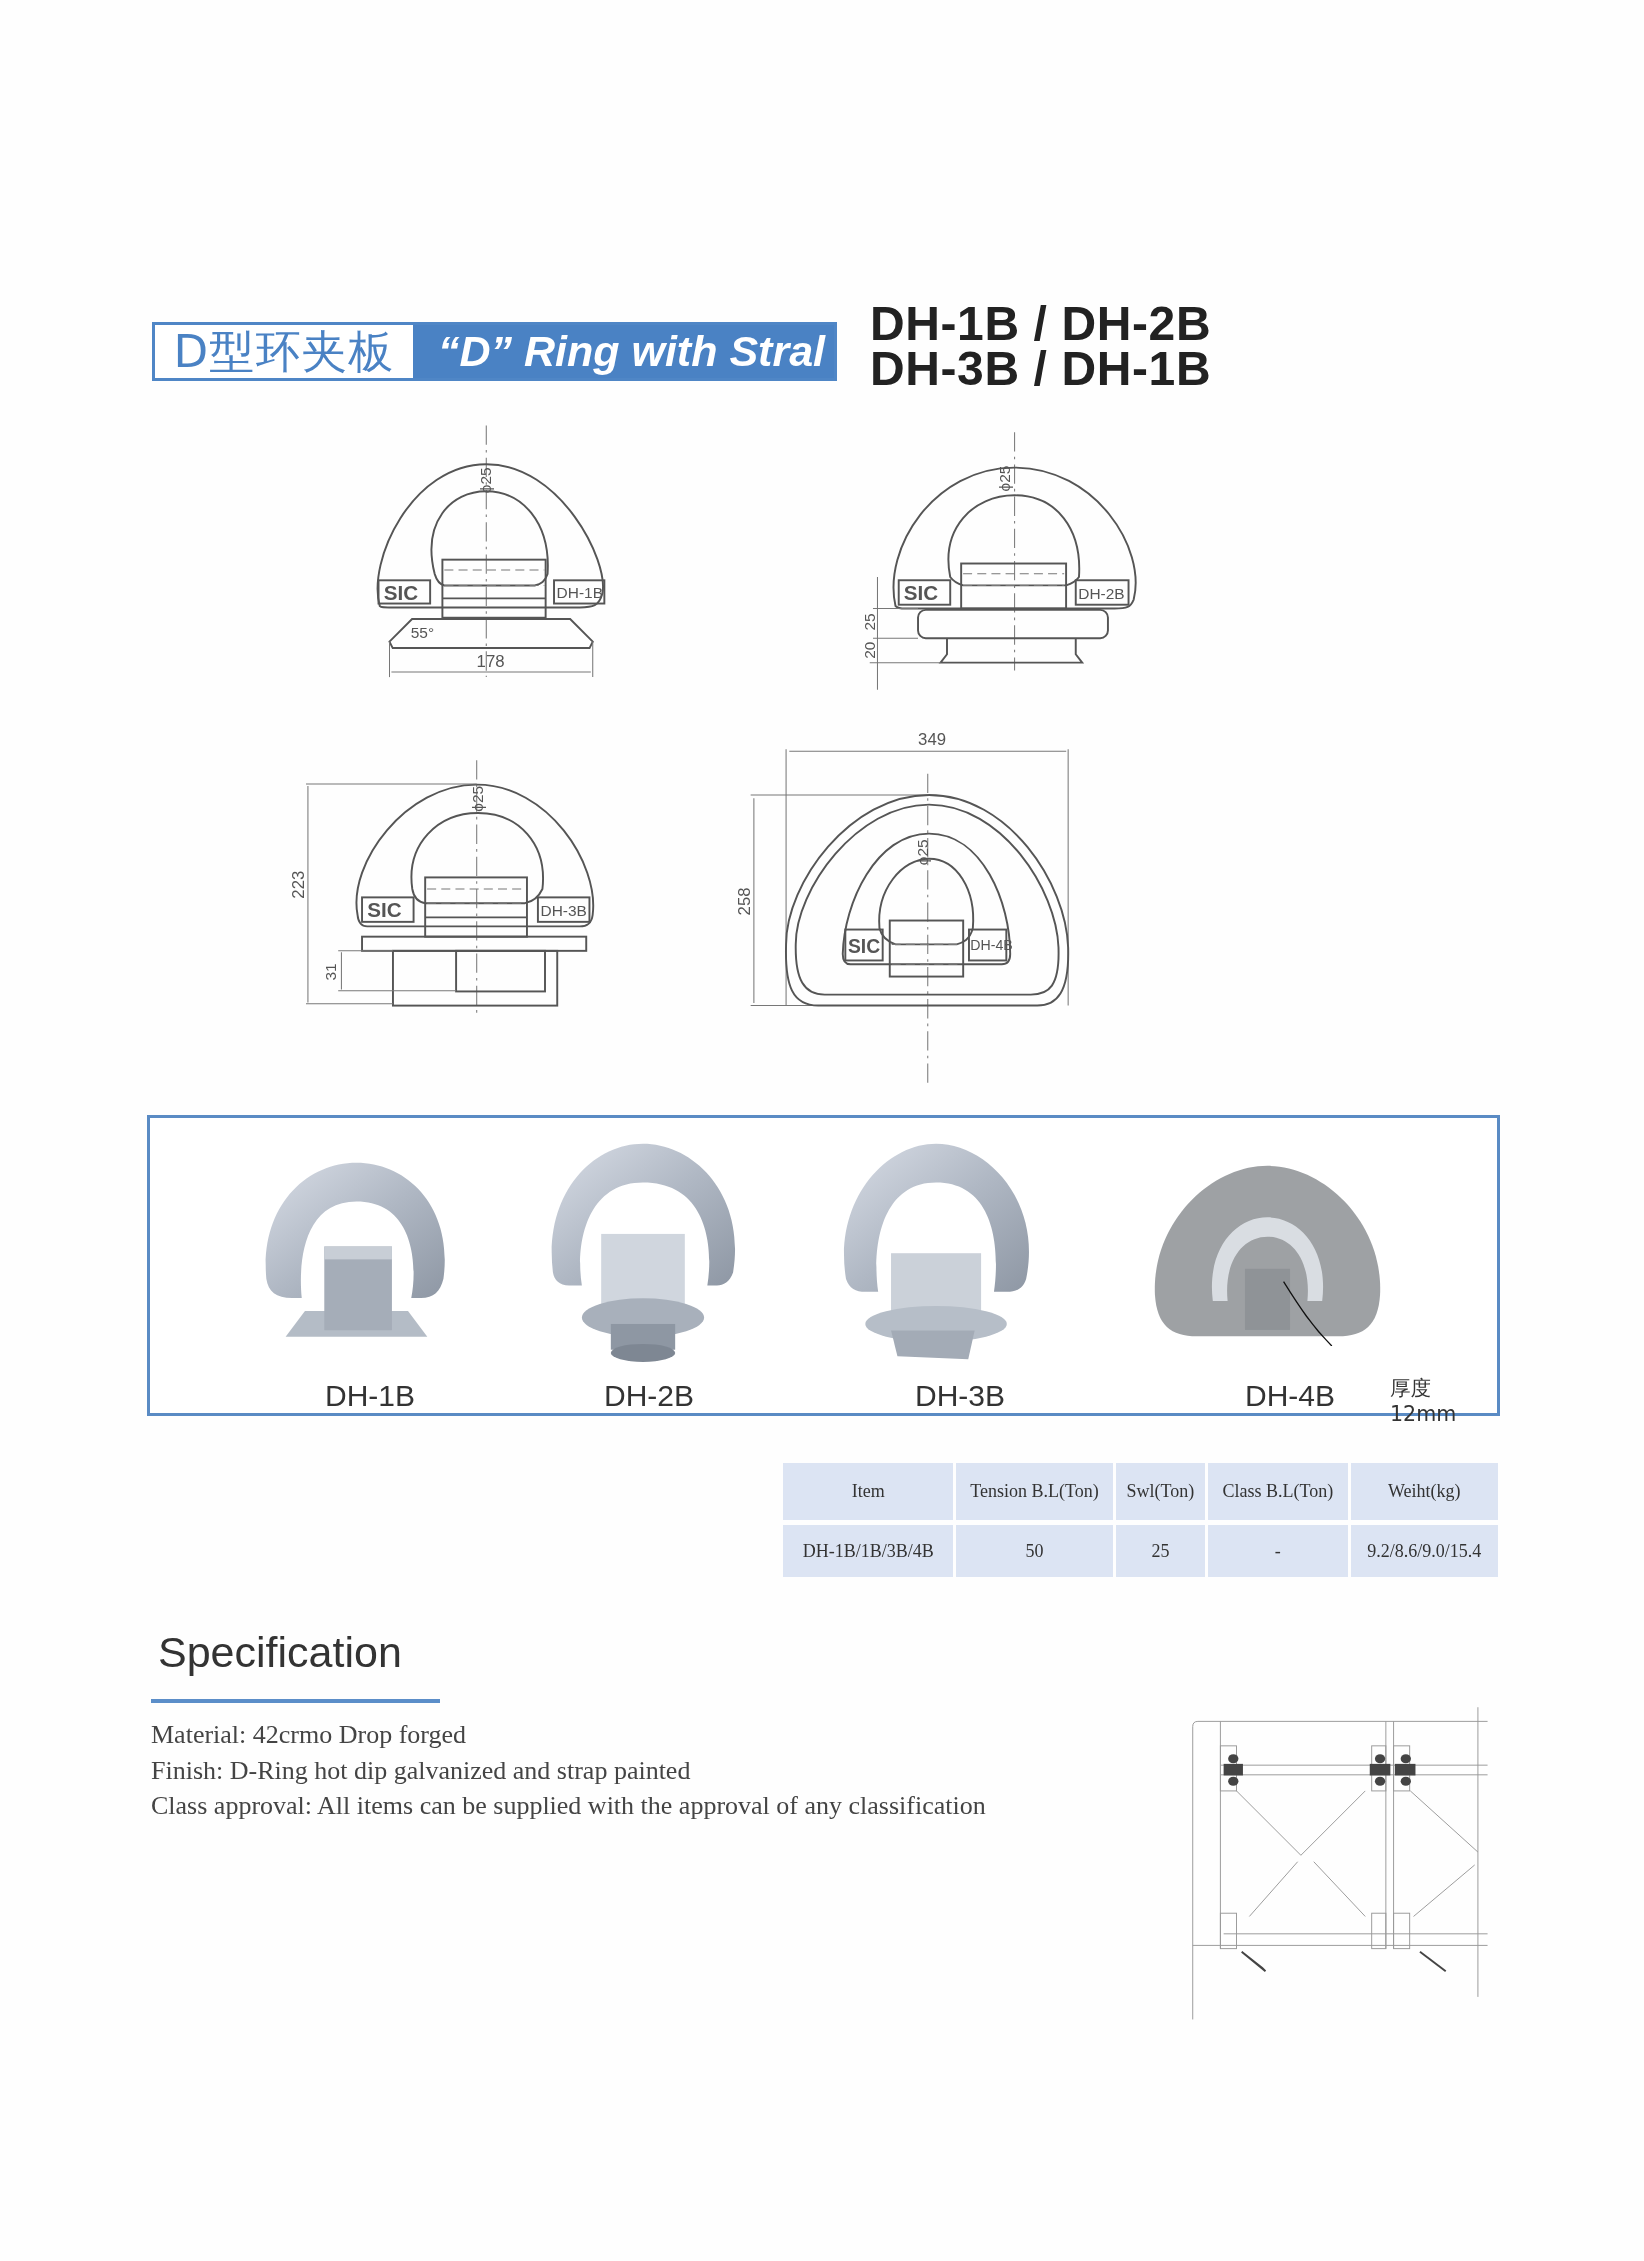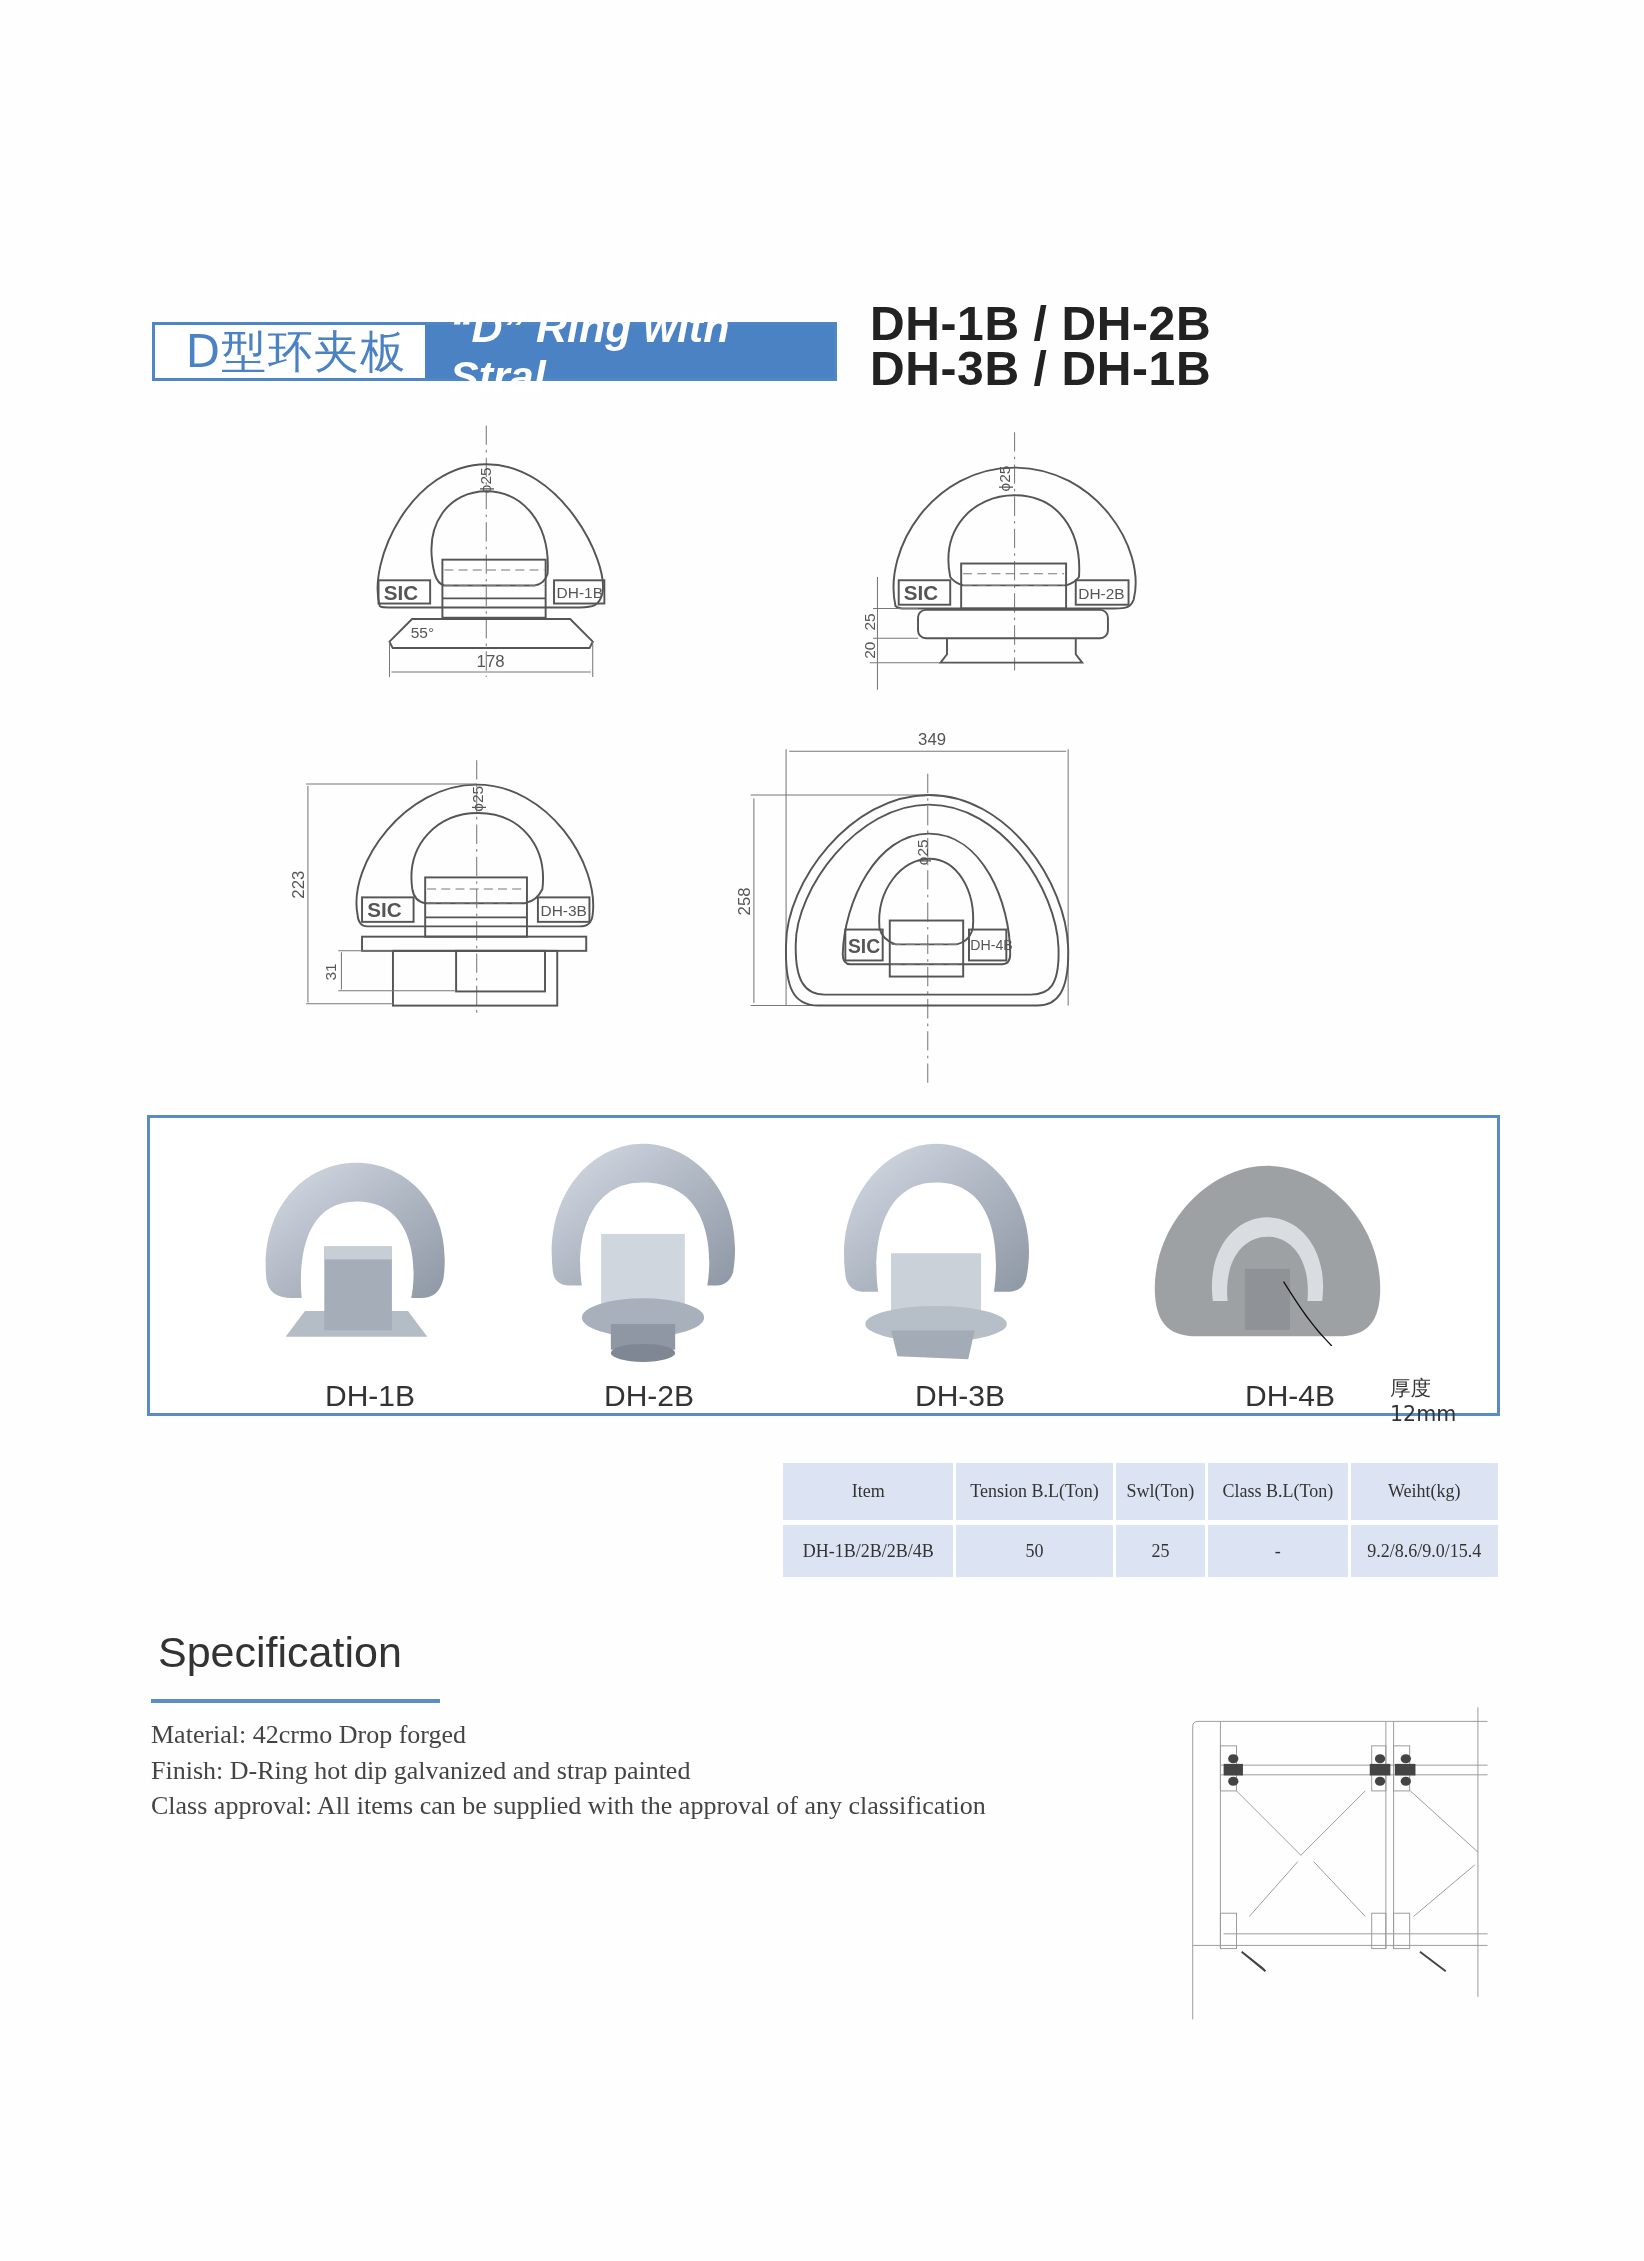--- a/index.html
+++ b/index.html
@@ -1,21 +1,21 @@
 <!DOCTYPE html>
 <html style="font-size:10.3px"><head>
 <meta charset="utf-8">
 <style>
   html, body { margin:0; padding:0; background:#fefefe; }
   body { width:1644px; height:2261px; position:relative; overflow:hidden; font-family:"Liberation Sans", sans-serif; color:#2b2b30; }
   .abs { position:absolute; }
 
   
   #title-bar { left:152px; top:322px; width:685px; height:59px; border:3.2px solid #4f86c6; box-sizing:border-box; display:flex; background:#4a82c4; }
-  #title-cn { width:258px; background:#fff; color:#4a82c4; font-size:45px; display:flex; align-items:center; justify-content:center; letter-spacing:1.3px; font-family:"DejaVu Sans", sans-serif; border-right:3.2px solid #4a82c4;padding-left:12px; }
+  #title-cn { width:258px; background:#fff; color:#4a82c4; font-size:45px; display:flex; align-items:center; justify-content:center; letter-spacing:1.3px; font-family:"DejaVu Sans", sans-serif; border-right:3.2px solid #4a82c4; }
   #title-en { flex:1; color:#ffffff; font-style:italic; font-weight:bold; font-size:43px; display:flex; align-items:center; padding-left:22px; font-family:"Liberation Sans", sans-serif; }
 
   #model-heading { left:870px; top:301px; font-weight:bold; font-size:48px; line-height:45px; color:#222; letter-spacing:0.6px; }
 
   
   svg.draw { position:absolute; overflow:visible; }
   svg.draw text { font-family:"Liberation Sans", sans-serif; fill:#555; }
   .ln { stroke:#555; stroke-width:3; fill:none; }
   .thin { stroke:#777; stroke-width:1.6; fill:none; }
   .dash { stroke:#777; stroke-width:1.6; fill:none; stroke-dasharray:14 8; }
@@ -189,21 +189,21 @@
 <table id="spec-table" class="abs">
   <tbody>
       <tr>
     <td class="h" style="width:160px">Item</td>
     <td class="h" style="width:146px">Tension B.L(Ton)</td>
     <td class="h" style="width:79px">Swl(Ton)</td>
     <td class="h" style="width:129px">Class B.L(Ton)</td>
     <td class="h" style="width:137px">Weiht(kg)</td>
   </tr>
   <tr>
-    <td>DH-1B/2B/2B/4B</td>
+    <td>DH-1B/1B/3B/4B</td>
     <td>50</td>
     <td>25</td>
     <td>-</td>
     <td>9.2/8.6/9.0/15.4</td>
   </tr>
 </tbody>
   </table>
 
 <div id="spec-heading" class="abs">Specification</div>
 <div id="spec-underline" class="abs"></div>

